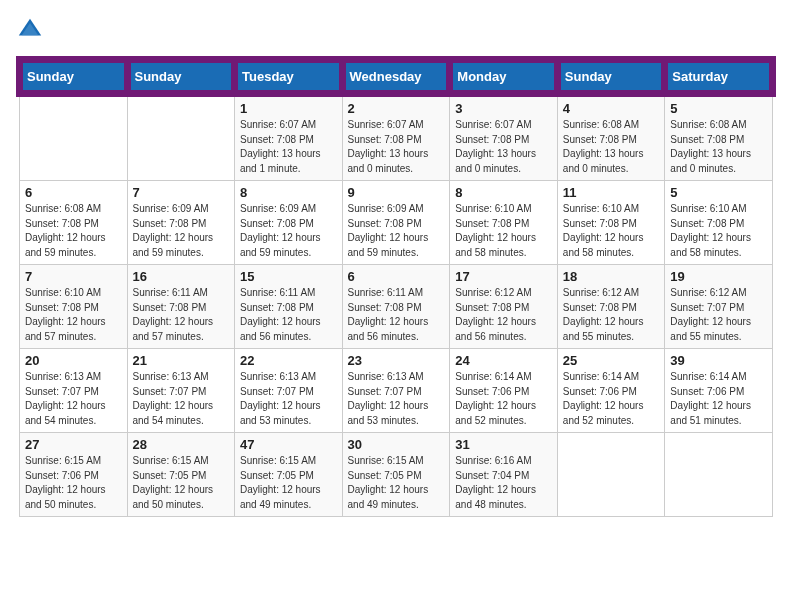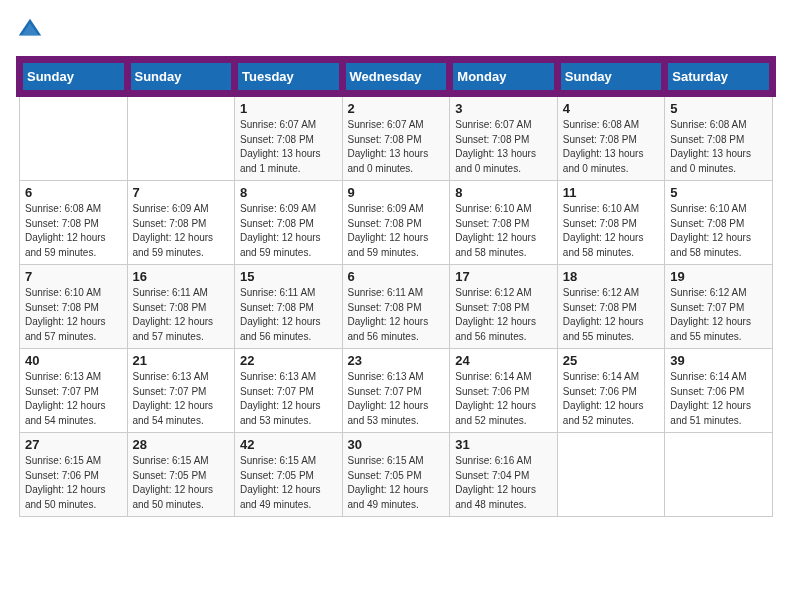--- a/index.html
+++ b/index.html
@@ -257,21 +257,21 @@
         <td>
           <span class="day-num">19</span>
           <div class="day-info" style="white-space: pre-line;">Sunrise: 6:12 AM
 Sunset: 7:07 PM
 Daylight: 12 hours
 and 55 minutes.</div>
         </td>
       </tr>
       <tr>
         <td>
-          <span class="day-num">40</span>
+          <span class="day-num">20</span>
           <div class="day-info" style="white-space: pre-line;">Sunrise: 6:13 AM
 Sunset: 7:07 PM
 Daylight: 12 hours
 and 54 minutes.</div>
         </td>
         <td>
           <span class="day-num">21</span>
           <div class="day-info" style="white-space: pre-line;">Sunrise: 6:13 AM
 Sunset: 7:07 PM
 Daylight: 12 hours
@@ -322,21 +322,21 @@
 and 50 minutes.</div>
         </td>
         <td>
           <span class="day-num">28</span>
           <div class="day-info" style="white-space: pre-line;">Sunrise: 6:15 AM
 Sunset: 7:05 PM
 Daylight: 12 hours
 and 50 minutes.</div>
         </td>
         <td>
-          <span class="day-num">42</span>
+          <span class="day-num">47</span>
           <div class="day-info" style="white-space: pre-line;">Sunrise: 6:15 AM
 Sunset: 7:05 PM
 Daylight: 12 hours
 and 49 minutes.</div>
         </td>
         <td>
           <span class="day-num">30</span>
           <div class="day-info" style="white-space: pre-line;">Sunrise: 6:15 AM
 Sunset: 7:05 PM
 Daylight: 12 hours

